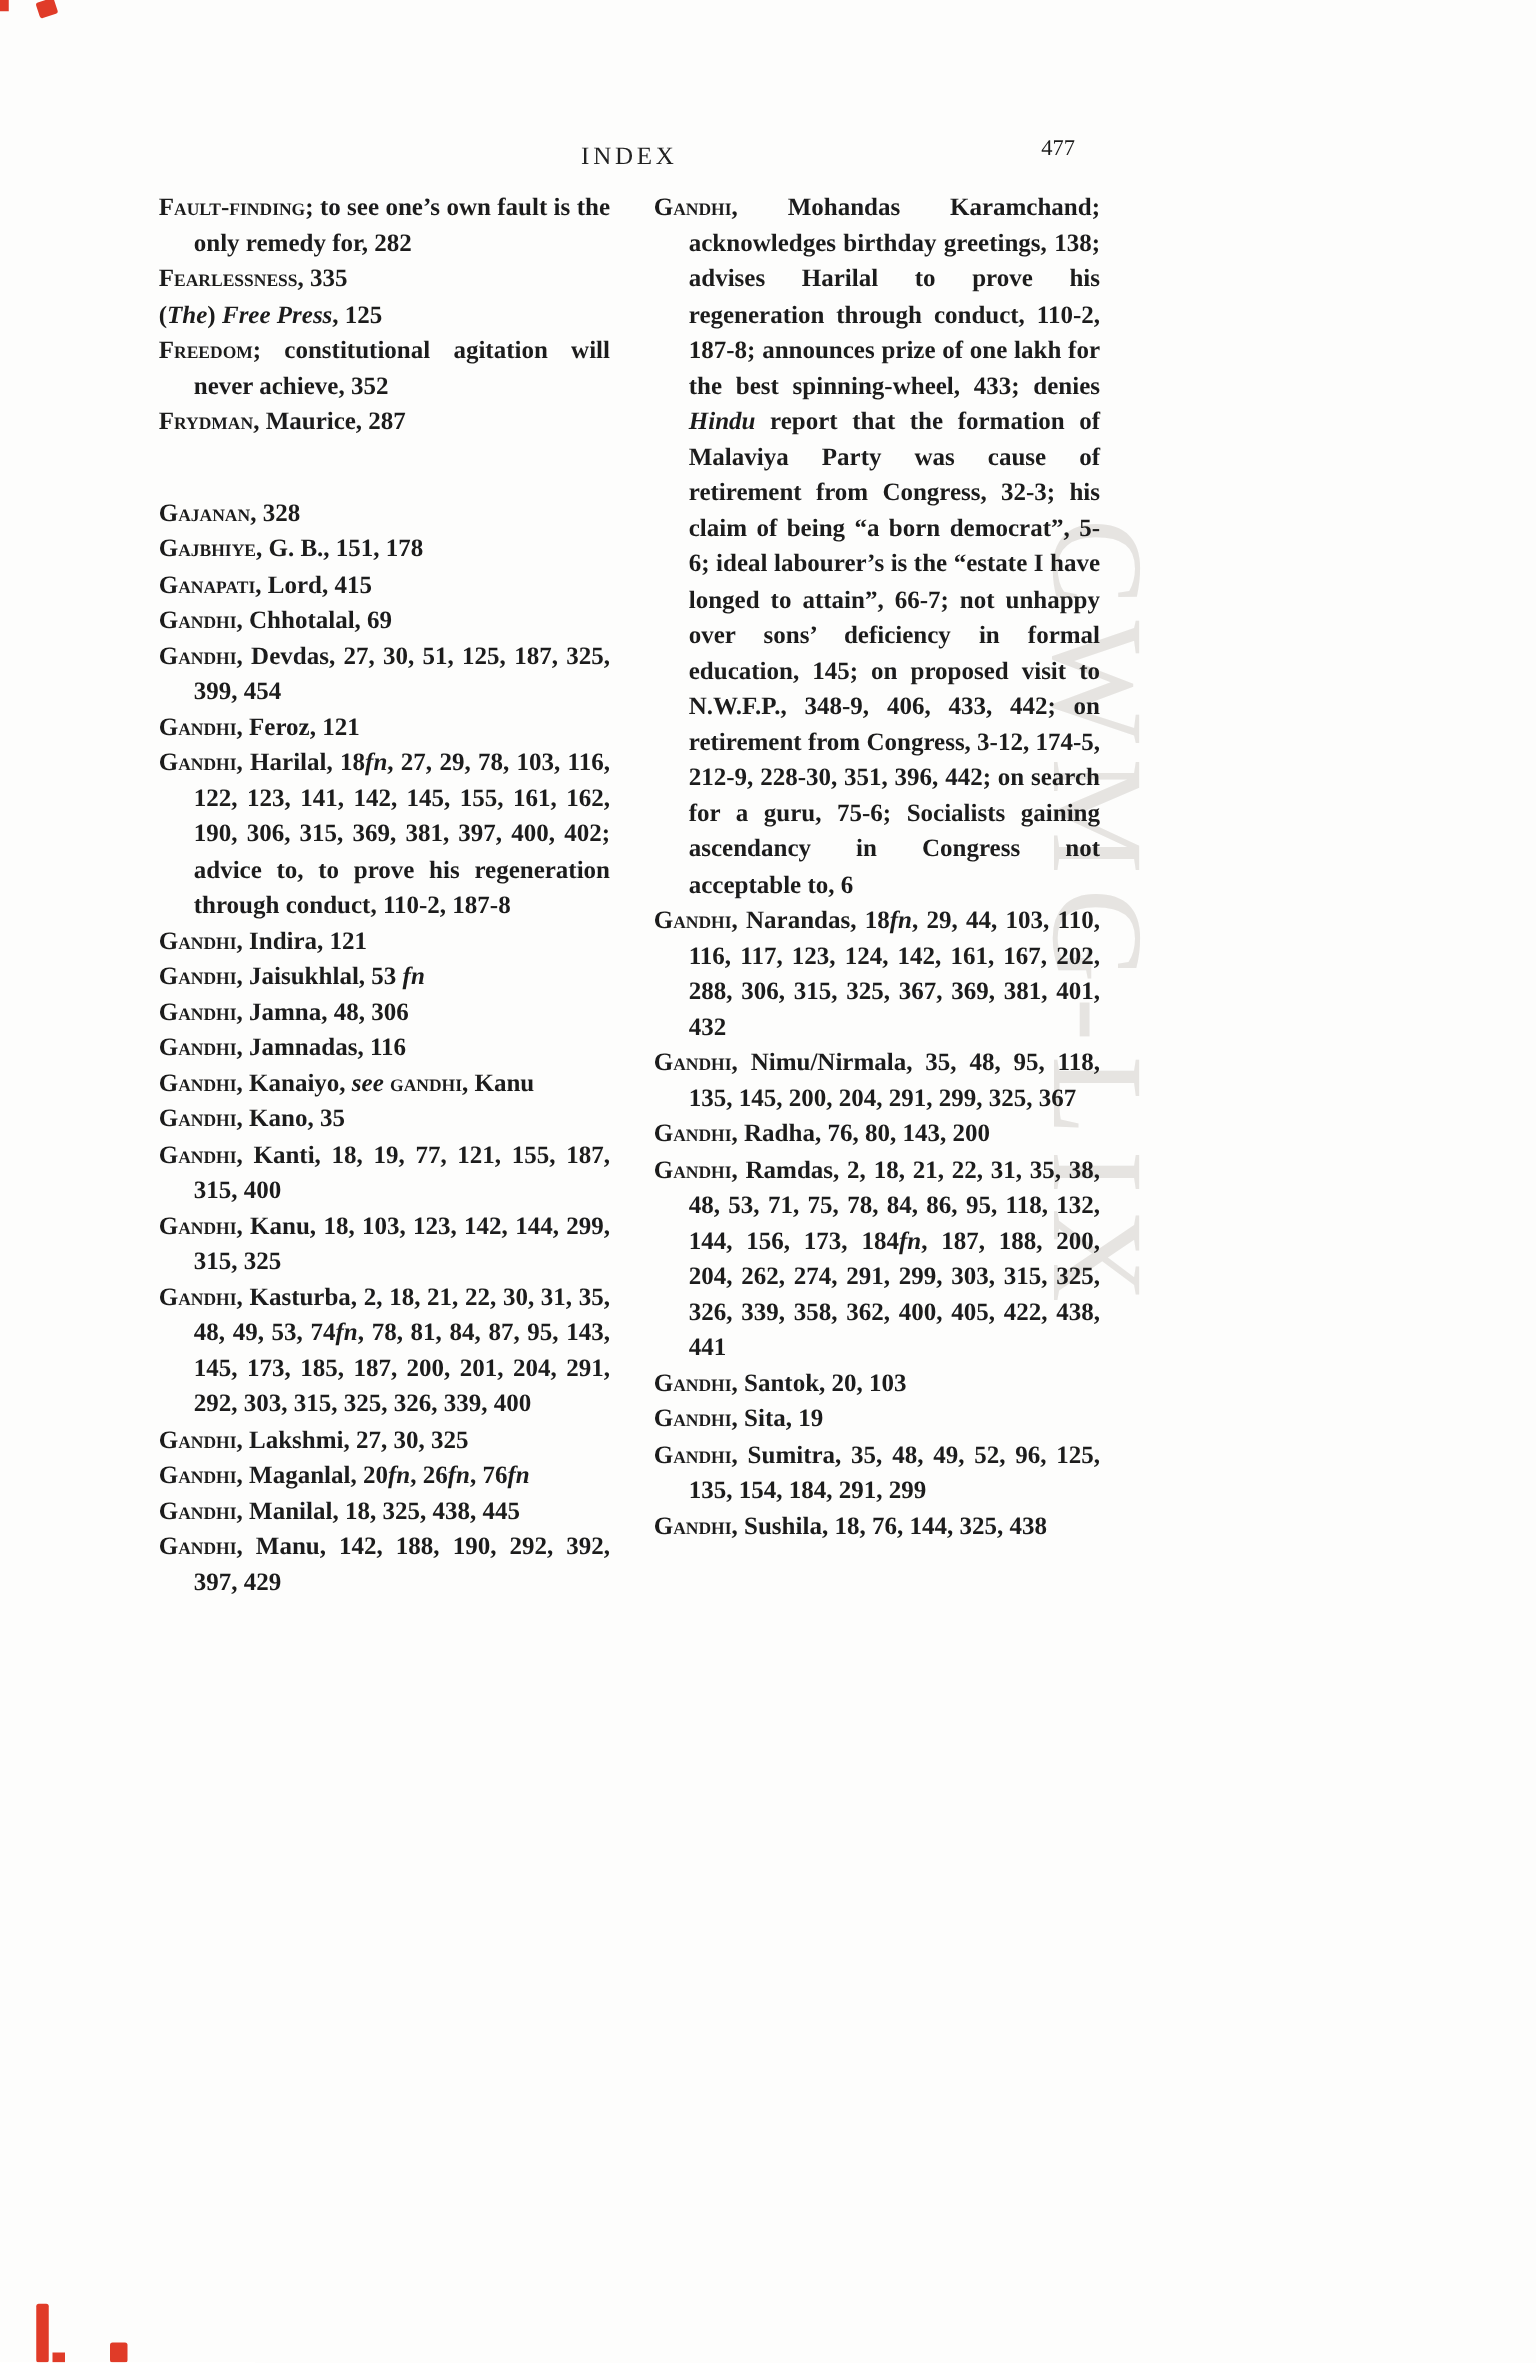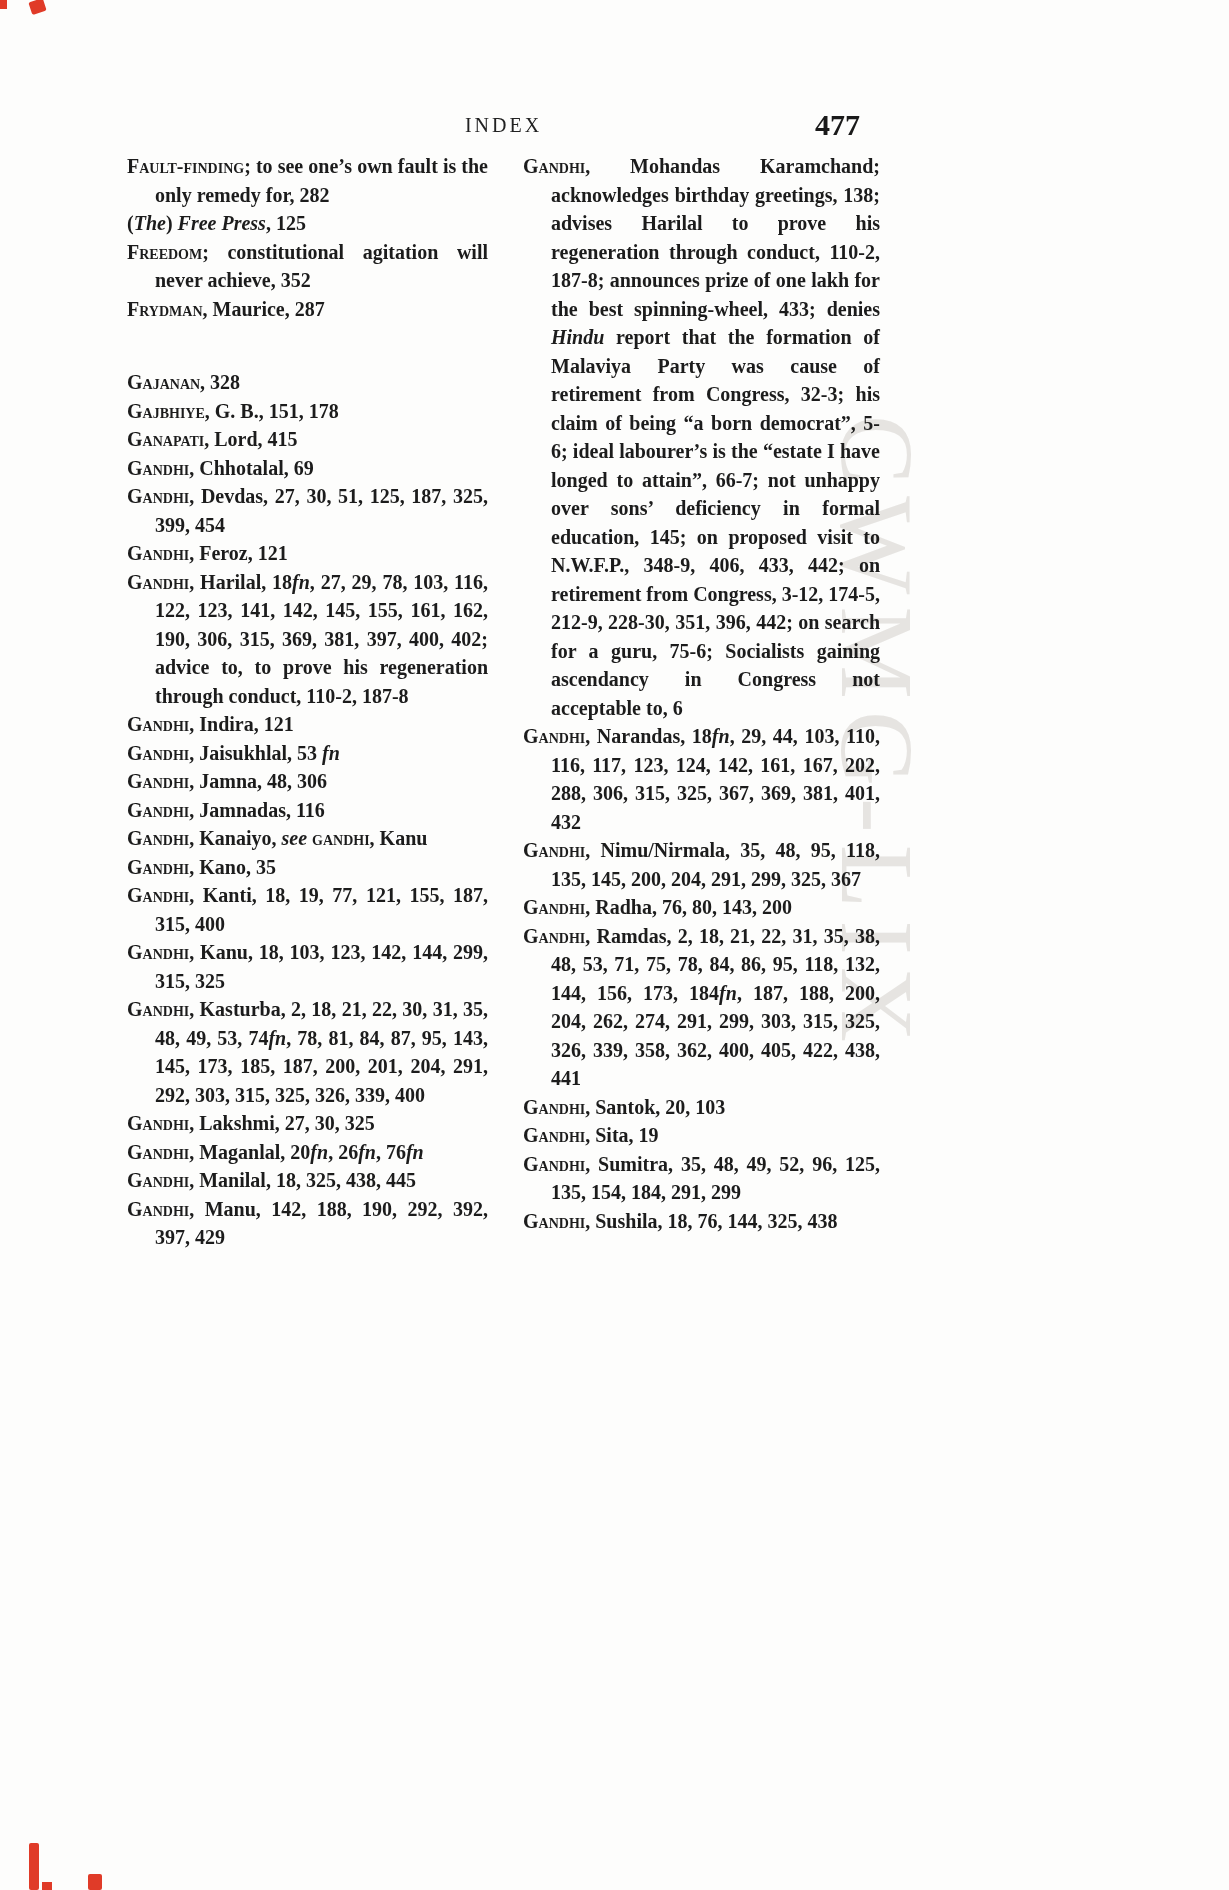--- a/index.html
+++ b/index.html
@@ -22,21 +22,21 @@
     user-select:none;
   }
   .content { position:absolute; left:127px; top:110px; width:753px; z-index:1; }
   .page-header { position:relative; height:42px; }
   .page-header .title {
     position:absolute; left:50%; transform:translateX(-50%); top:4px;
     font-size:20px; letter-spacing:3px; color:#222;
   }
   .page-header .pagenum {
     position:absolute; right:20px; top:-2px;
-    font-size:30px; color:#1a1a1a;font-weight:bold;
+    font-size:18px; color:#1a1a1a;
   }
   .columns { display:flex; justify-content:space-between; }
   .col {
     width:361px;
     font-size:20px; line-height:28.5px;
     text-align:justify;
   }
   .col.right { width:357px; }
   .entry { padding-left:28px; text-indent:-28px;font-weight:bold; }
   .entry.gap-before { margin-top:45px; }
@@ -63,20 +63,21 @@
   <div class="artifact art-bot-b"></div>
 
   <div class="content">
     <div class="page-header">
       <span class="title">INDEX</span>
       <span class="pagenum">477</span>
     </div>
     <div class="columns">
       <div class="col left">
           <div class="entry"><span class="sc">Fault-finding</span><span>; to see one’s own fault is the only remedy for, 282</span></div>
+          <div class="entry"><span class="sc">Fearlessness</span><span>, 335</span></div>
           <div class="entry"><span>(</span><span class="it">The</span><span>) </span><span class="it">Free Press</span><span>, 125</span></div>
           <div class="entry"><span class="sc">Freedom</span><span>; constitutional agitation will never achieve, 352</span></div>
           <div class="entry"><span class="sc">Frydman</span><span>, Maurice, 287</span></div>
           <div class="entry gap-before"><span class="sc">Gajanan</span><span>, 328</span></div>
           <div class="entry"><span class="sc">Gajbhiye</span><span>, G. B., 151, 178</span></div>
           <div class="entry"><span class="sc">Ganapati</span><span>, Lord, 415</span></div>
           <div class="entry"><span class="sc">Gandhi</span><span>, Chhotalal, 69</span></div>
           <div class="entry"><span class="sc">Gandhi</span><span>, Devdas, 27, 30, 51, 125, 187, 325, 399, 454</span></div>
           <div class="entry"><span class="sc">Gandhi</span><span>, Feroz, 121</span></div>
           <div class="entry"><span class="sc">Gandhi</span><span>, Harilal, 18</span><span class="it">fn</span><span>, 27, 29, 78, 103, 116, 122, 123, 141, 142, 145, 155, 161, 162, 190, 306, 315, 369, 381, 397, 400, 402; advice to, to prove his regeneration through conduct, 110-2, 187-8</span></div>

